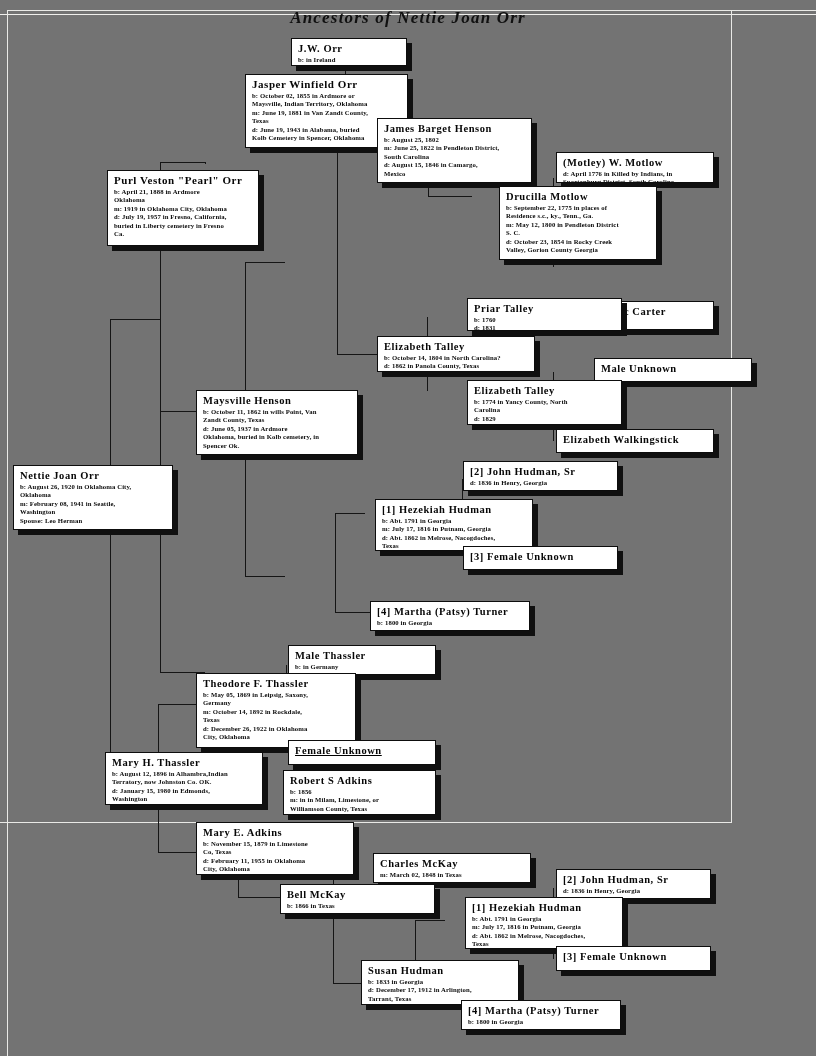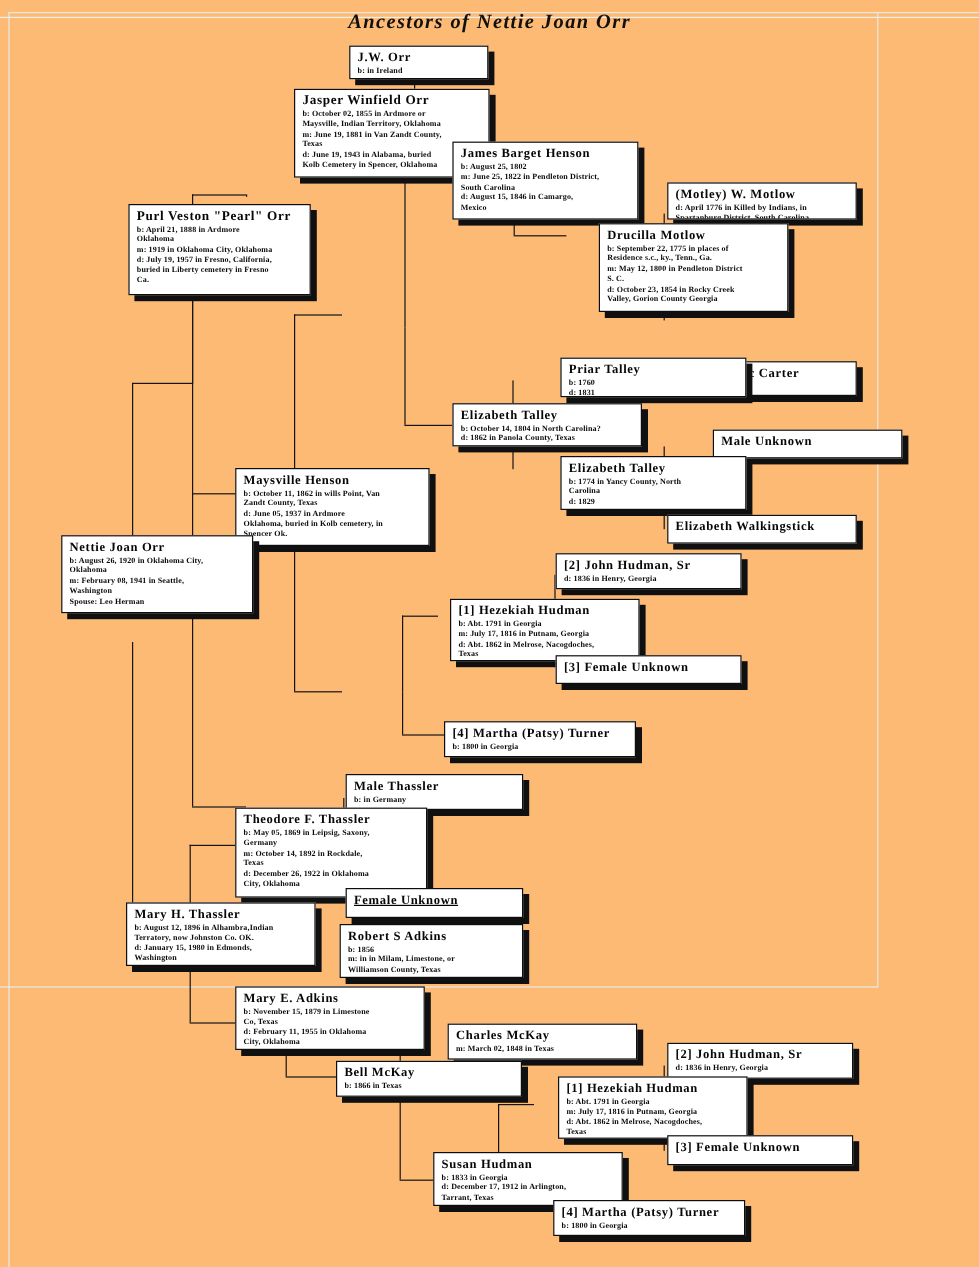--- a/index.html
+++ b/index.html
@@ -5,21 +5,21 @@
   html,body{margin:0;padding:0;}
   body{
     width:816px;height:1056px;
     background:#ffffff;
     font-family:"Liberation Serif", serif;
     overflow:hidden;
   }
   #page{
     position:relative;
     width:816px;height:1056px;
-    background:#fdba74;
+    background:#737373;
     overflow:hidden;
   }
   
   .paper-edge{position:absolute;background:#e9e9e6;}
   #edge-left{left:7px;top:10px;width:1px;height:1046px;}
   #edge-top{left:7px;top:10px;width:809px;height:1px;}
   #edge-right{left:731px;top:10px;width:1px;height:812px;}
   #edge-bottom{left:0px;top:822px;width:732px;height:1px;}
   #edge-top2{left:0px;top:14px;width:816px;height:1px;background:#f0efec;}
 
@@ -260,21 +260,21 @@
     <div class="n-name">Maysville Henson</div>
     <div class="n-det">
         <div>b: October 11, 1862 in wills Point, Van</div>
         <div>Zandt  County, Texas</div>
         <div>d: June 05, 1937 in Ardmore</div>
         <div>Oklahoma, buried in Kolb cemetery, in</div>
         <div>Spencer Ok.</div>
       </div>
   </div>
 
-  <div class="node" style="left:13px;top:446px;width:160px;height:65px;margin-left:38px;">
+  <div class="node" style="left:13px;top:465px;width:160px;height:65px;">
     <div class="n-name">Nettie Joan Orr</div>
     <div class="n-det">
         <div>b: August 26, 1920 in Oklahoma City,</div>
         <div>Oklahoma</div>
         <div>m: February 08, 1941 in Seattle,</div>
         <div>Washington</div>
         <div>Spouse: Leo Herman</div>
       </div>
   </div>
 

